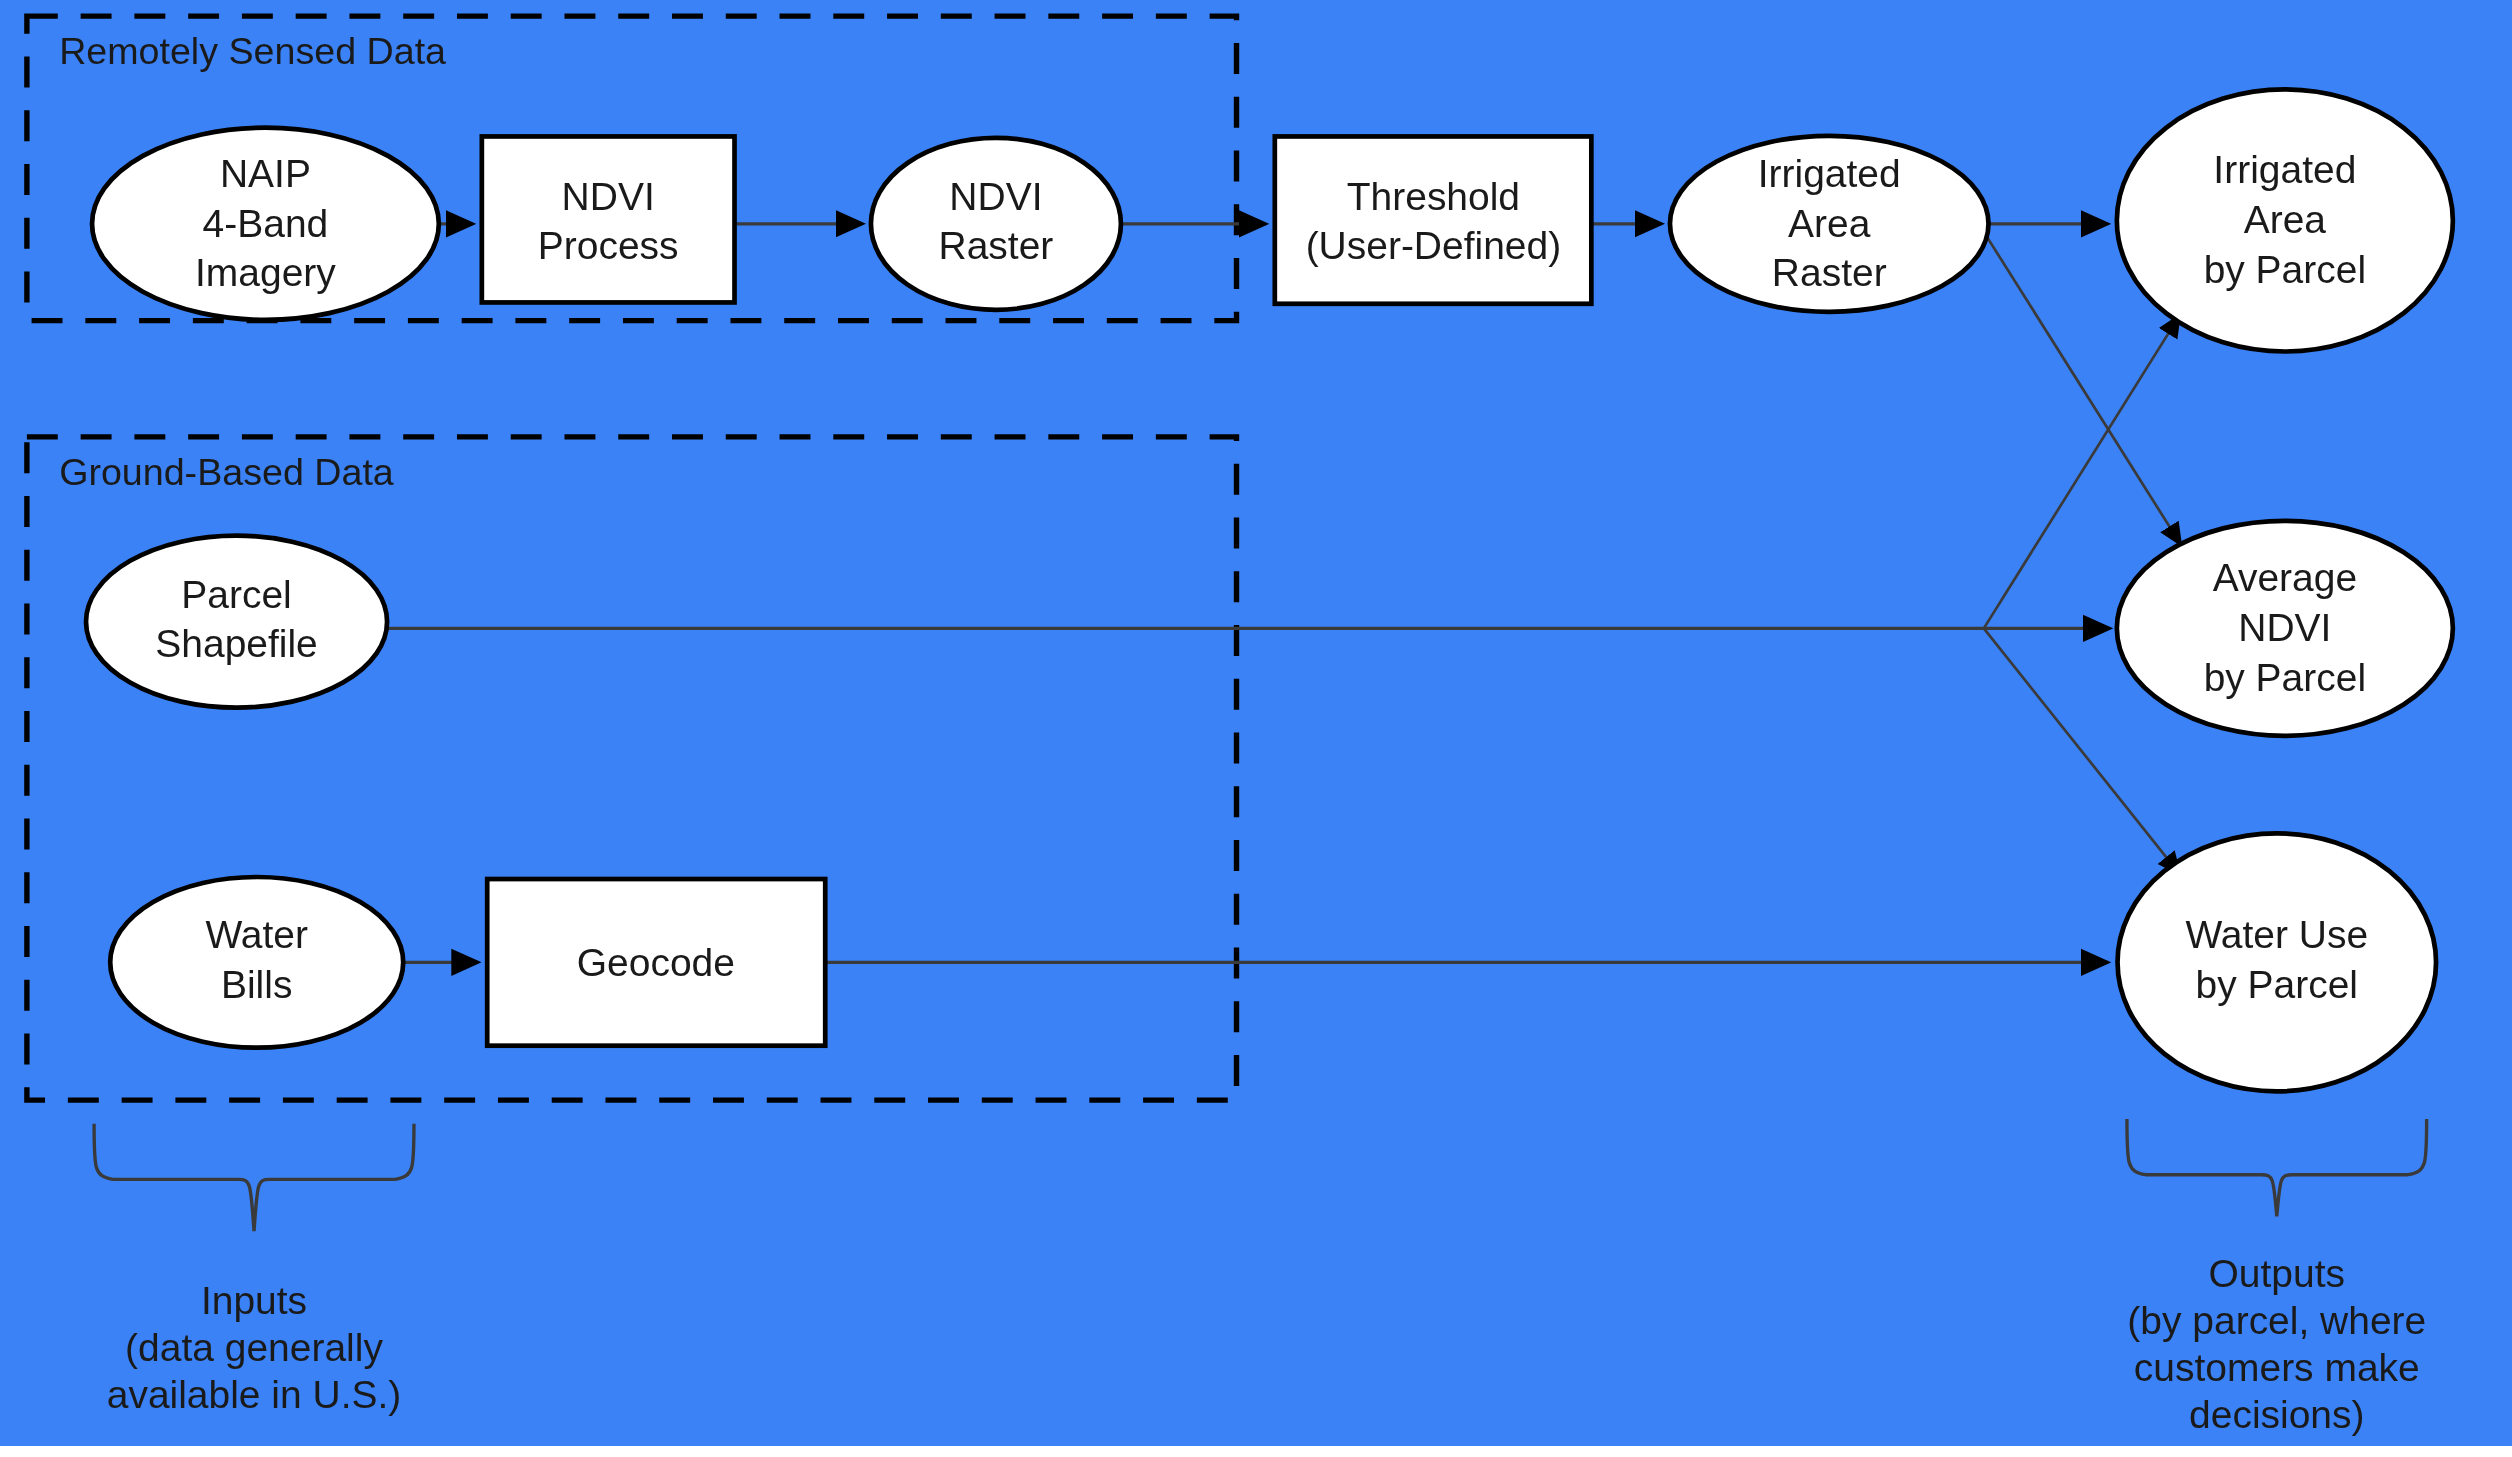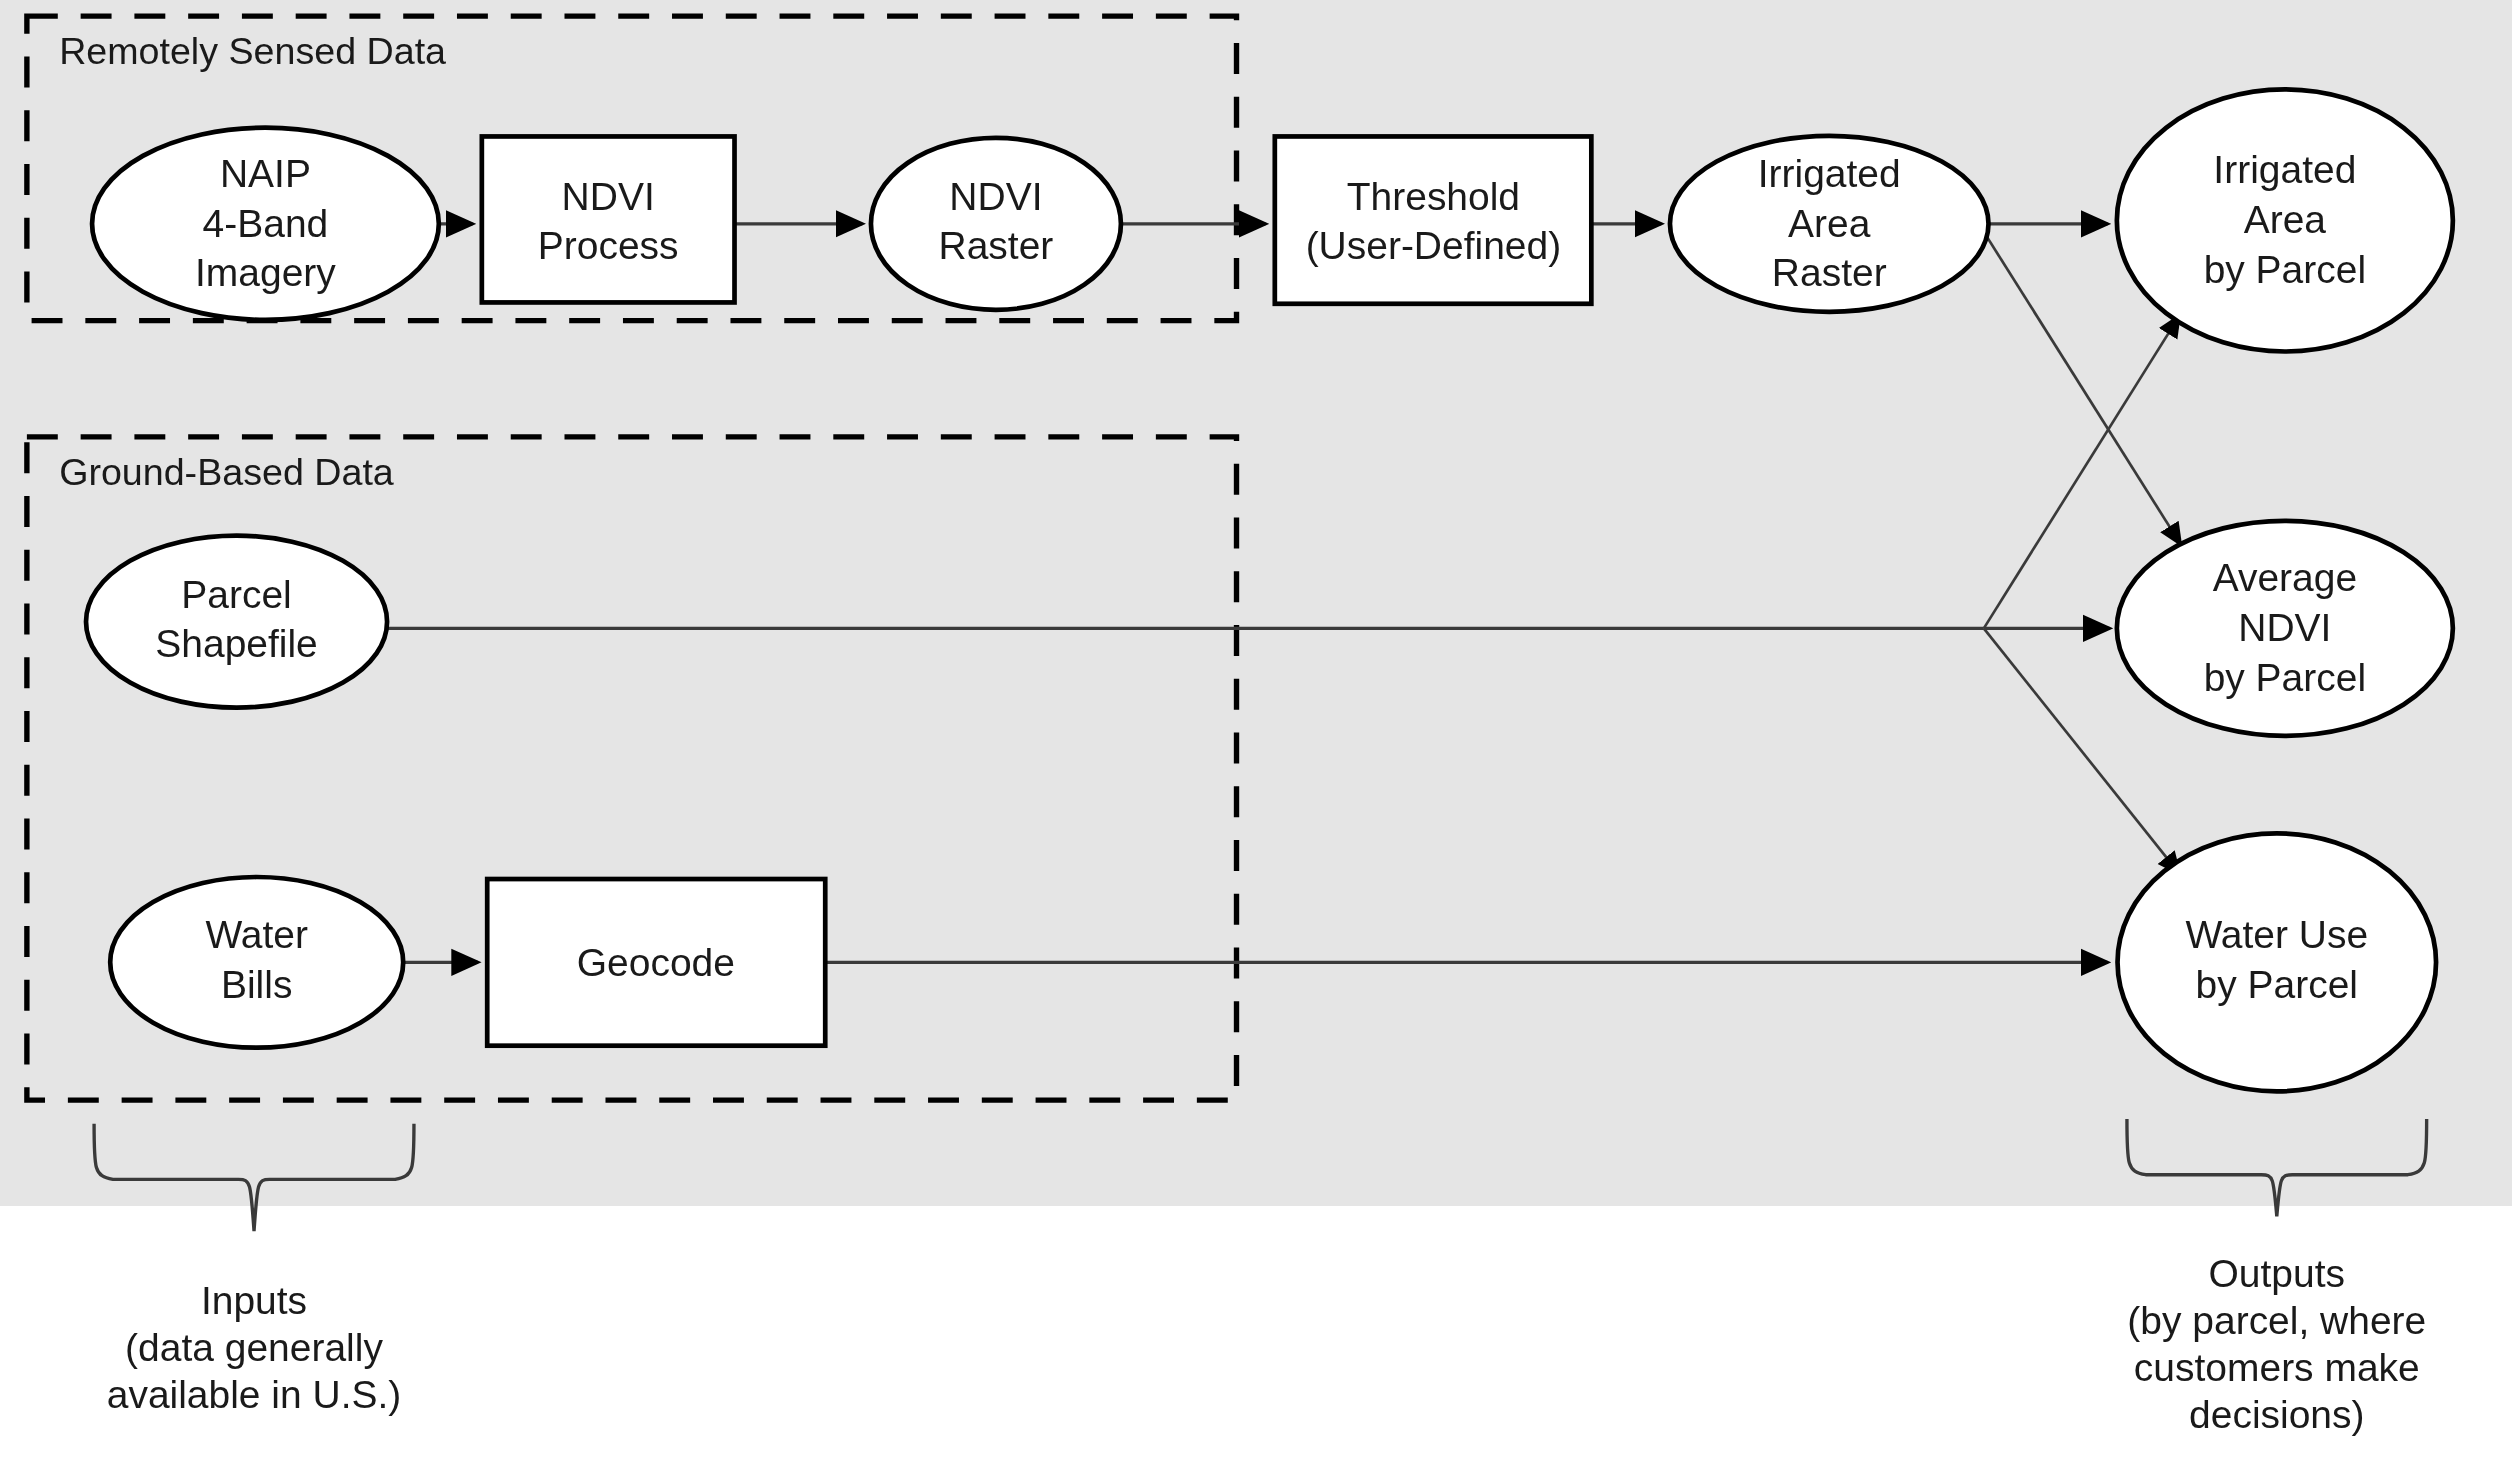--- a/index.html
+++ b/index.html
@@ -1,17 +1,17 @@
 <!DOCTYPE html>
 <html style="font-size:10.8px"><head>
 <meta charset="utf-8">
 <style>
   html,body{margin:0;padding:0;background:#ffffff;}
   body{width:2512px;height:1457px;font-family:"Liberation Sans",sans-serif;overflow:hidden;}
-  #stage{position:relative;width:2512px;height:1206px;background:#e5e5e5;}
+  #stage{position:relative;width:2512px;height:1446px;background:#3b82f6;}
   svg{display:block;width:2512px;height:1457px;}
   .node-label{font-family:"Liberation Sans",sans-serif;fill:#1a1a1a;text-anchor:middle;}
   .group-label{font-family:"Liberation Sans",sans-serif;fill:#1a1a1a;text-anchor:start;}
   .brace-label{font-family:"Liberation Sans",sans-serif;fill:#1a1a1a;text-anchor:middle;}
   .shape{fill:#ffffff;stroke:#000000;}
   .ellipse-shape{stroke-width:7;}
   .rect-shape{stroke-width:7;}
   .dashed-group{fill:none;stroke:#000000;stroke-width:8;stroke-dasharray:46 34;}
   .edge{stroke:#3a3a3a;stroke-width:5;fill:none;}
   .edge-thin{stroke:#3a3a3a;stroke-width:4;fill:none;}

